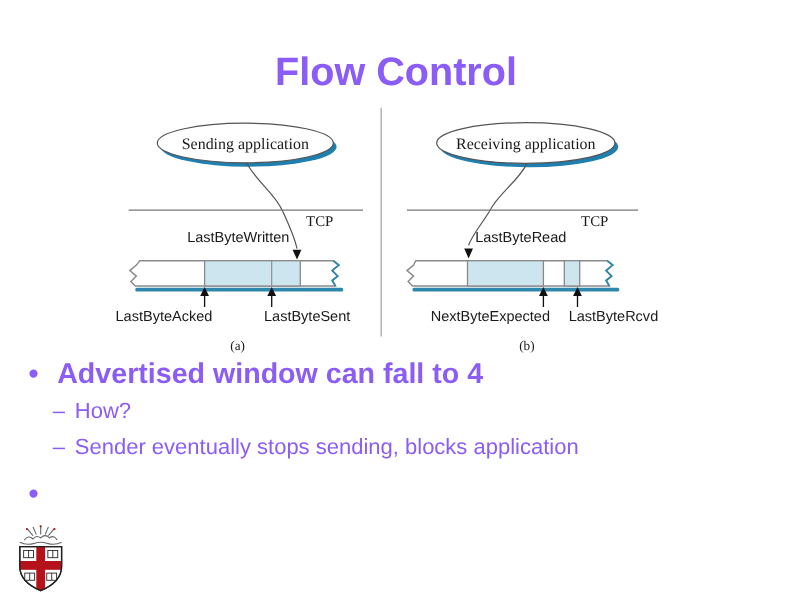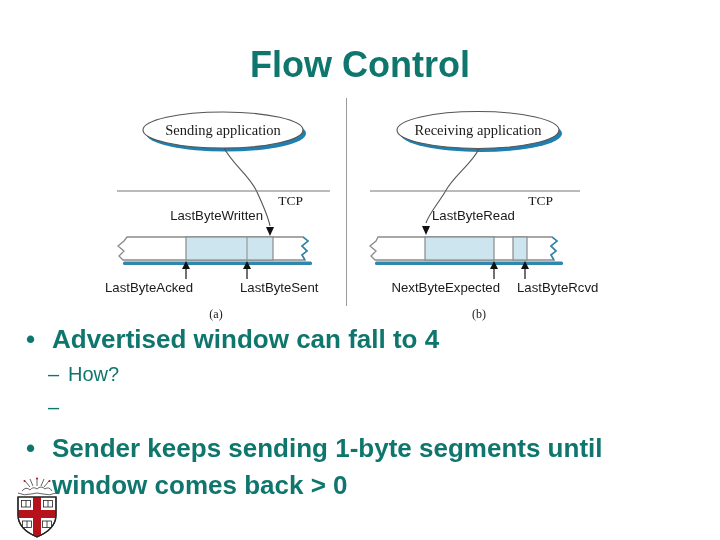--- a/index.html
+++ b/index.html
@@ -1,17 +1,17 @@
 <!DOCTYPE html>
 <html><head>
 <meta charset="utf-8">
 <style>
   html,body{margin:0;padding:0;background:#fff;}
   .slide{position:relative;width:720px;height:540px;background:#ffffff;overflow:hidden;
-         font-family:"Liberation Sans",sans-serif;color:#0f766e;}
+         font-family:"Liberation Sans",sans-serif;color:#8b5cf6;}
   .title{position:absolute;top:44px;left:0;width:720px;text-align:center;
          font-size:36px;font-weight:bold;letter-spacing:0px;}
   .diagram{position:absolute;left:0;top:88px;width:720px;height:238px;}
   .diagram text{fill:#1a1a1a;}
   .figlabel{font-family:"Liberation Sans",sans-serif;font-size:13.2px;}
   .serif{font-family:"Liberation Serif","DejaVu Serif",serif;font-size:14.5px;}
   .tcp{font-family:"Liberation Serif","DejaVu Serif",serif;font-size:13.5px;}
   .cap{font-family:"Liberation Serif","DejaVu Serif",serif;font-size:12px;fill:#555;}
   .bullet{position:absolute;}
   .b-l1{left:26px;padding-left:26px;font-weight:bold;font-size:26px;line-height:35px;width:600px;}
@@ -94,24 +94,24 @@
   <div class="bullet b-l1" style="top:322px">
     <span class="mk">•</span>
     <span>Advertised window can fall to 4</span>
   </div>
   <div class="bullet b-l2" style="top:361px">
     <span class="mk">–</span>
     <span>How?</span>
   </div>
   <div class="bullet b-l2" style="top:394px">
     <span class="mk">–</span>
+    <span>Sender eventually stops sending, blocks application</span>
   </div>
   <div class="bullet b-l1" style="top:430px;width:598px;line-height:37px;">
     <span class="mk">•</span>
-    <span>Sender keeps sending 1-byte segments until window comes back &gt; 0</span>
   </div>
 
   <svg class="logo" viewBox="0 0 54 62" width="54" height="62">
     <defs>
       <clipPath id="shieldClip">
         <path d="M 8 20 H 46 V 38 Q 46 52 27 60 Q 8 52 8 38 Z"></path>
       </clipPath>
     </defs>
 
     <g stroke="#666" stroke-width="1" fill="none">

